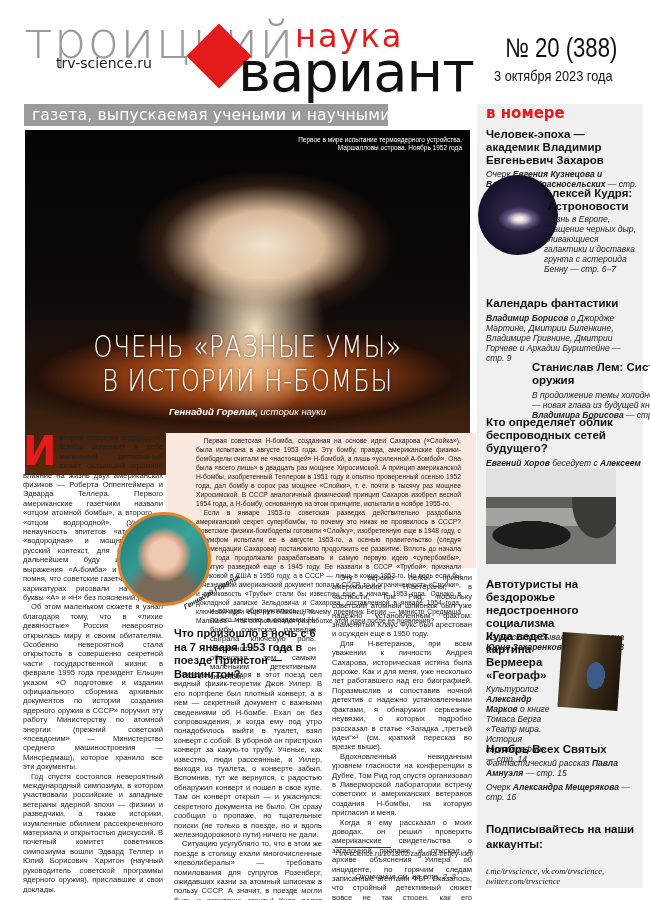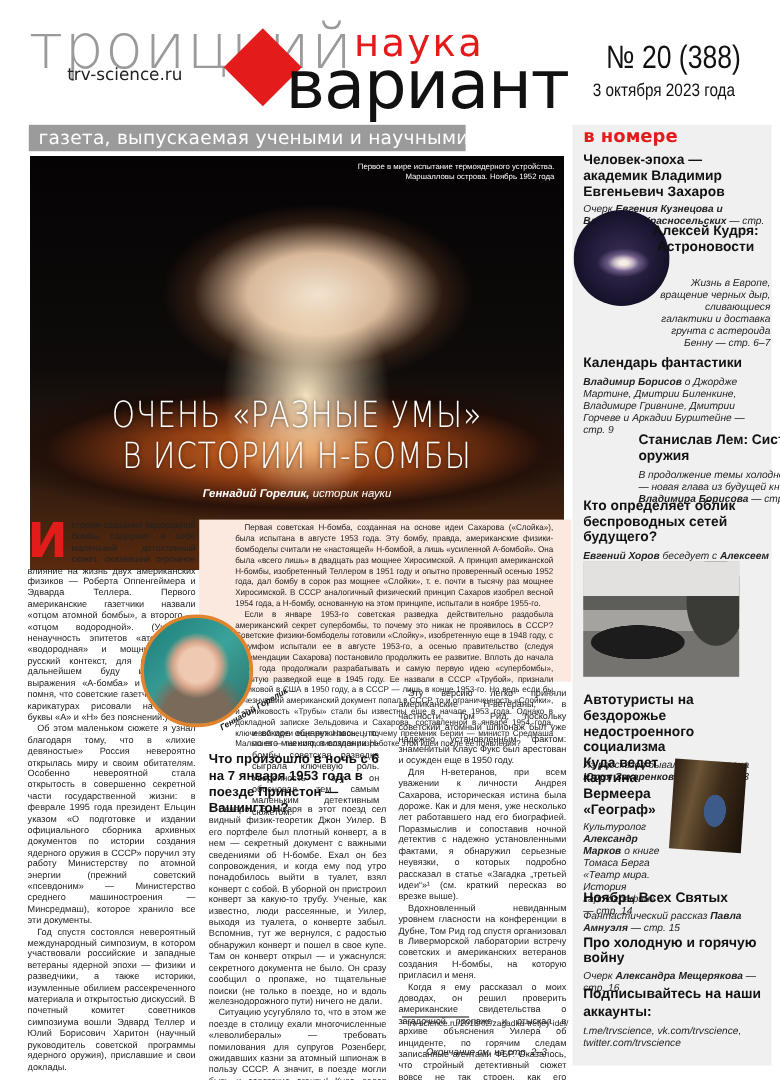--- a/index.html
+++ b/index.html
@@ -79,21 +79,21 @@
 <div class="abs sb-head">в номере</div>
 
 <div class="sb-item" style="top:128px;">
   <div class="sb-title">Человек-эпоха — академик Владимир Евгеньевич Захаров</div>
   <div class="sb-sub" style="margin-top:2px;"><span>Очерк </span><b>Евгения Кузнецова и Владимира Красносельских</b><span> — стр. 5</span></div>
 </div>
 
 <div class="abs galaxy"></div>
 <div class="sb-item" style="top:187px;left:534px;width:108px;">
   <div class="sb-title" style="text-align:center;">Алексей Кудря: Астроновости</div>
-  <div class="sb-sub" style="margin-top:17px;padding-left:10px;text-align:right;">Жизнь в Европе, вращение черных дыр, сливающиеся галактики и доставка грунта с астероида Бенну — стр. 6–7</div>
+  <div class="sb-sub" style="margin-top:1px;padding-left:10px;">Жизнь в Европе, вращение черных дыр, сливающиеся галактики и доставка грунта с астероида Бенну — стр. 6–7</div>
 </div>
 
 <div class="sb-item" style="top:297px;">
   <div class="sb-title">Календарь фантастики</div>
   <div class="sb-sub" style="margin-top:3px;"><span></span><b>Владимир Борисов</b><span> о Джордже Мартине, Дмитрии Биленкине, Владимире Гривнине, Дмитрии Горчеве и Аркадии Бурштейне — стр. 9</span></div>
 </div>
 
 <div class="sb-item" style="top:361px;margin-left:46px;">
   <div class="sb-title">Станислав Лем: Системы оружия</div>
   <div class="sb-sub" style="margin-top:3px;"><span>В продолжение темы холодной войны — новая глава из будущей книги </span><b>Владимира Борисова</b><span> — стр. 8–9</span></div>
@@ -116,27 +116,26 @@
   <div class="sb-title">Куда ведет картина Вермеера «Географ»</div>
   <div class="sb-sub" style="margin-top:2px;"><span>Культуролог </span><b>Александр Марков</b><span> о книге Томаса Берга «Театр мира. История картографии» — стр. 14</span></div>
 </div>
 
 <div class="sb-item" style="top:743px;">
   <div class="sb-title">Ноябрь Всех Святых</div>
   <div class="sb-sub" style="margin-top:2px;"><span>Фантастический рассказ </span><b>Павла Амнуэля</b><span> — стр. 15</span></div>
 </div>
 
 <div class="sb-item" style="top:780px;">
-  <div class="sb-title">Про холодную и горячую войну</div>
   <div class="sb-sub" style="margin-top:2px;"><span>Очерк </span><b>Александра Мещерякова</b><span> — стр. 16</span></div>
 </div>
 
 <div class="sb-item" style="top:822px;">
   <div class="sb-title" style="line-height:15px;">Подписывайтесь на наши аккаунты:</div>
-  <div class="sb-sub" style="margin-top:2px;">t.me/trvscience, vk.com/trvscience, twitter.com/trvscience</div>
+  <div class="sb-sub" style="margin-top:14px;font-family:Liberation Serif, serif;">t.me/trvscience, vk.com/trvscience, twitter.com/trvscience</div>
 </div>
 
 <div class="abs hero">
   <div class="abs hero-caption">
     <div>Первое в мире испытание термоядерного устройства.</div>
     <div>Маршалловы острова. Ноябрь 1952 года</div>
   </div>
   <div class="abs hero-title">
     <div>ОЧЕНЬ «РАЗНЫЕ УМЫ»</div>
     <div>В ИСТОРИИ Н-БОМБЫ</div>

